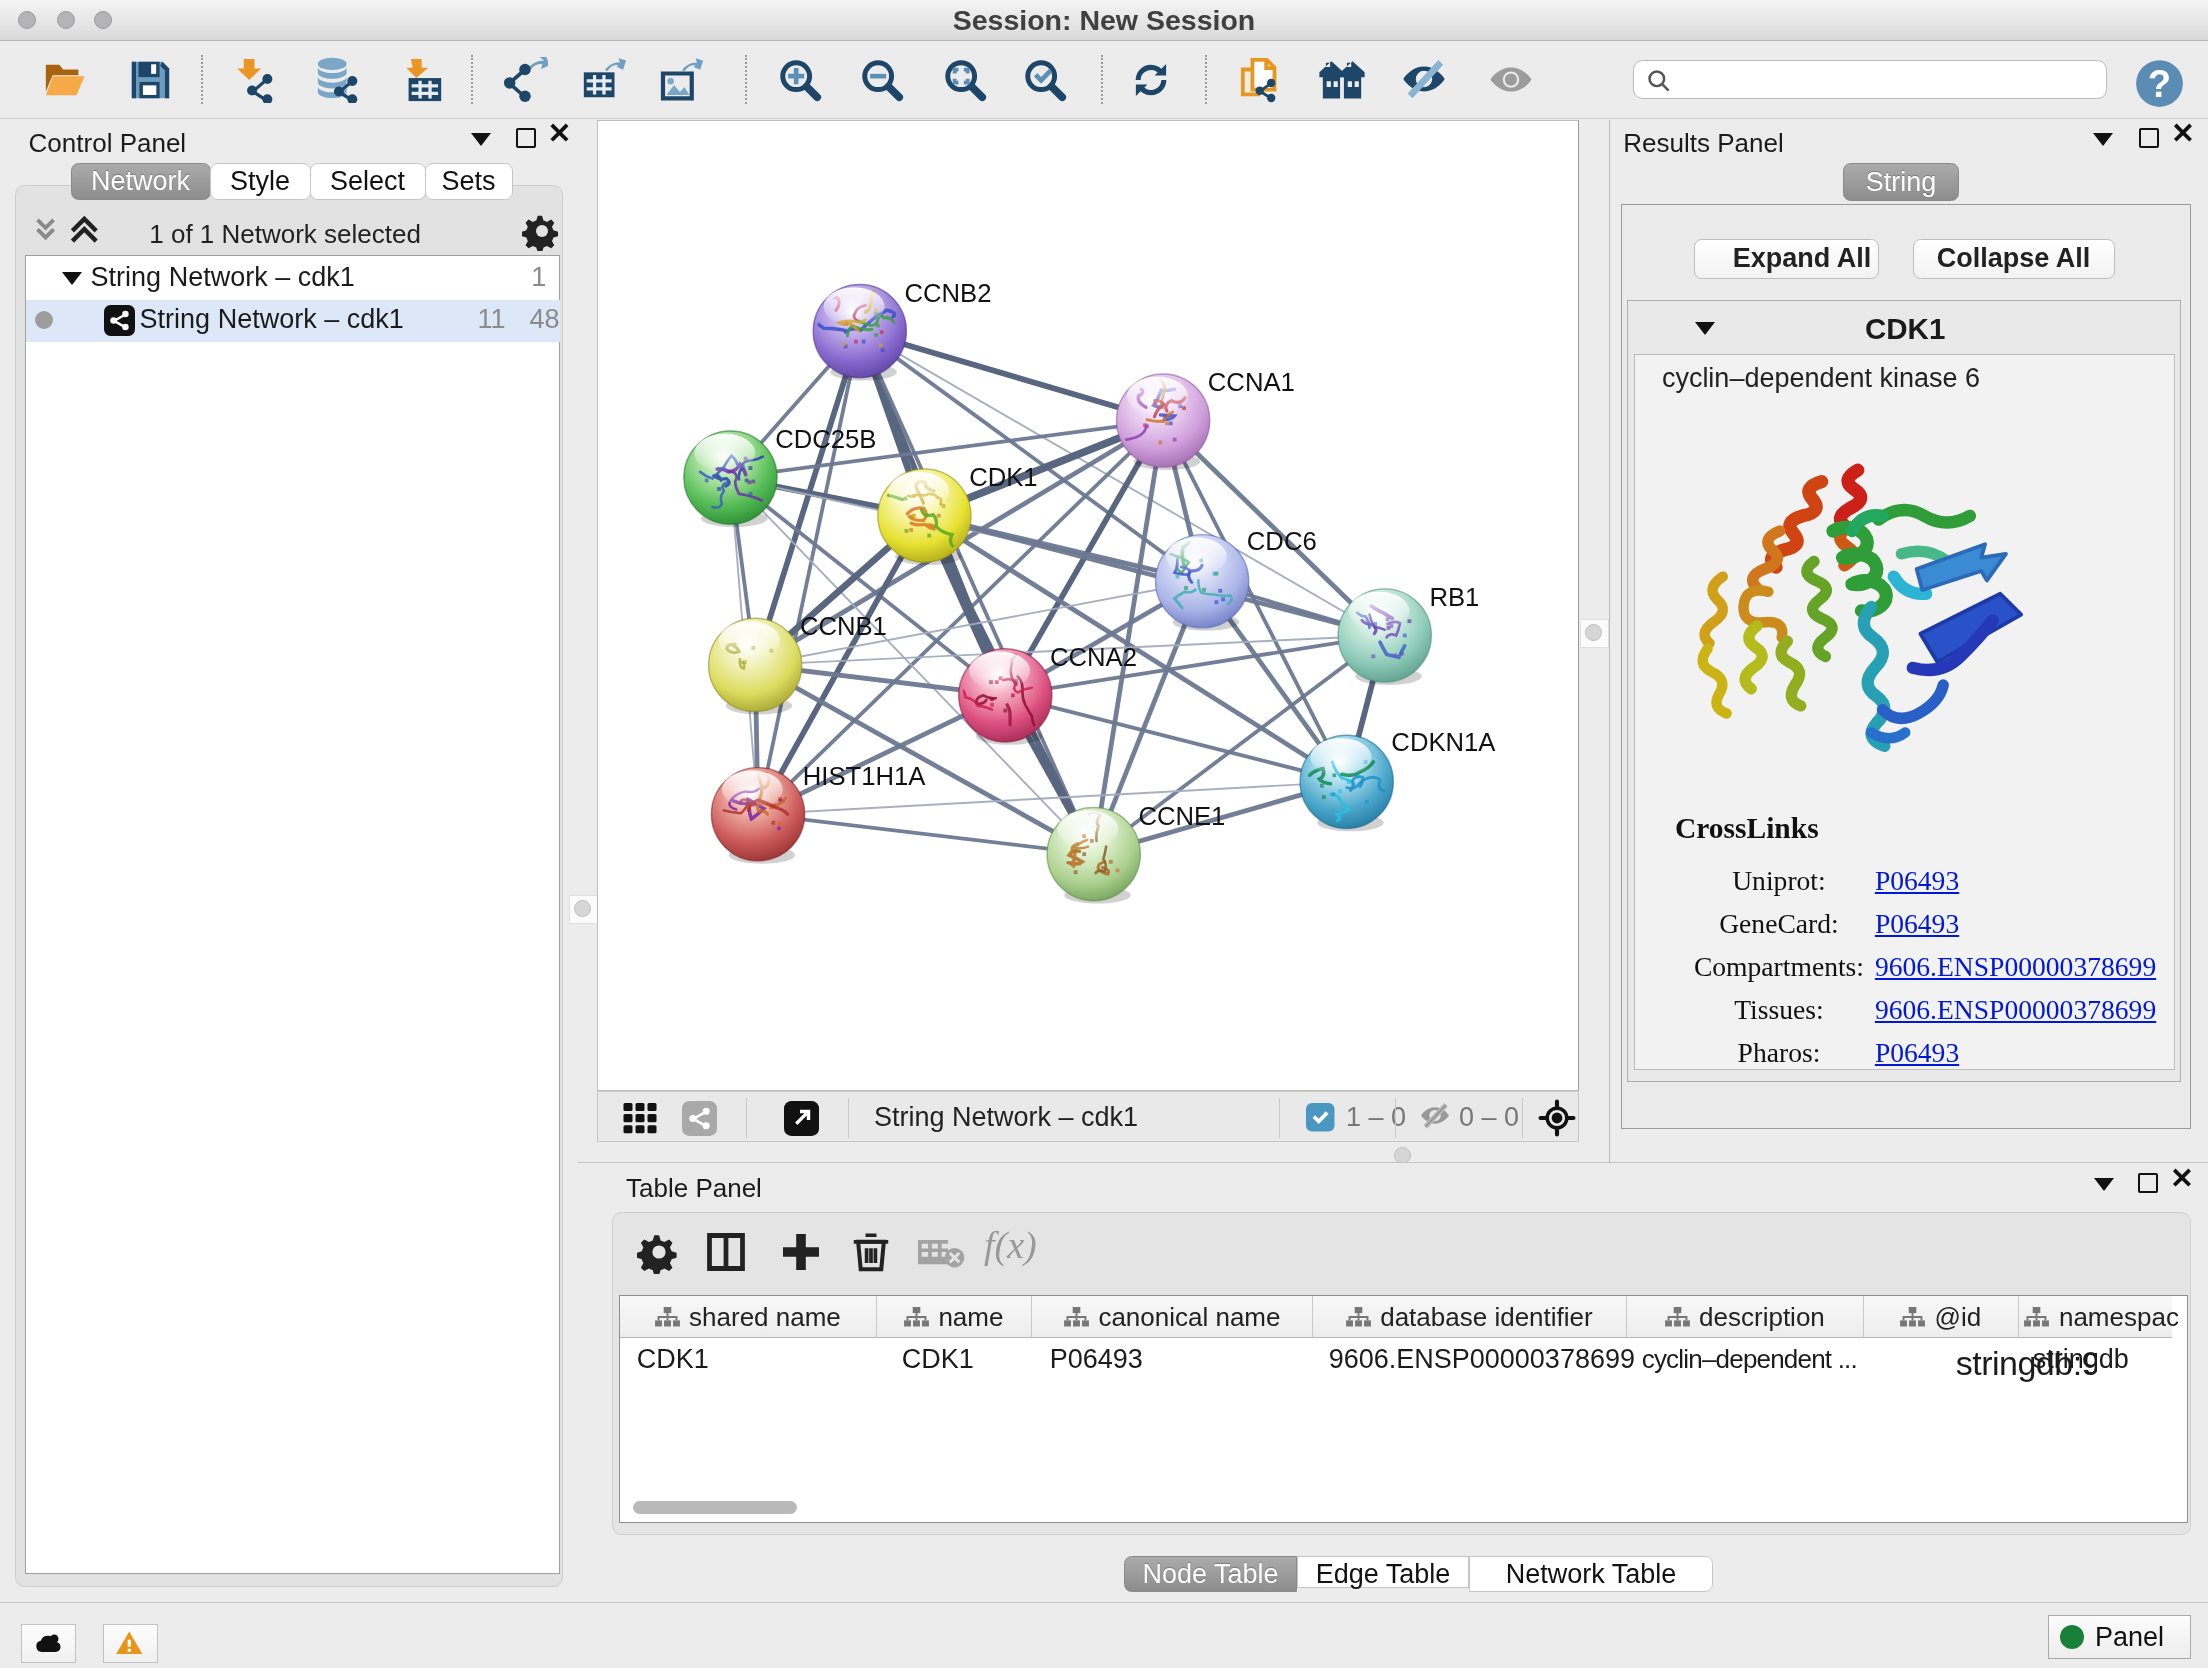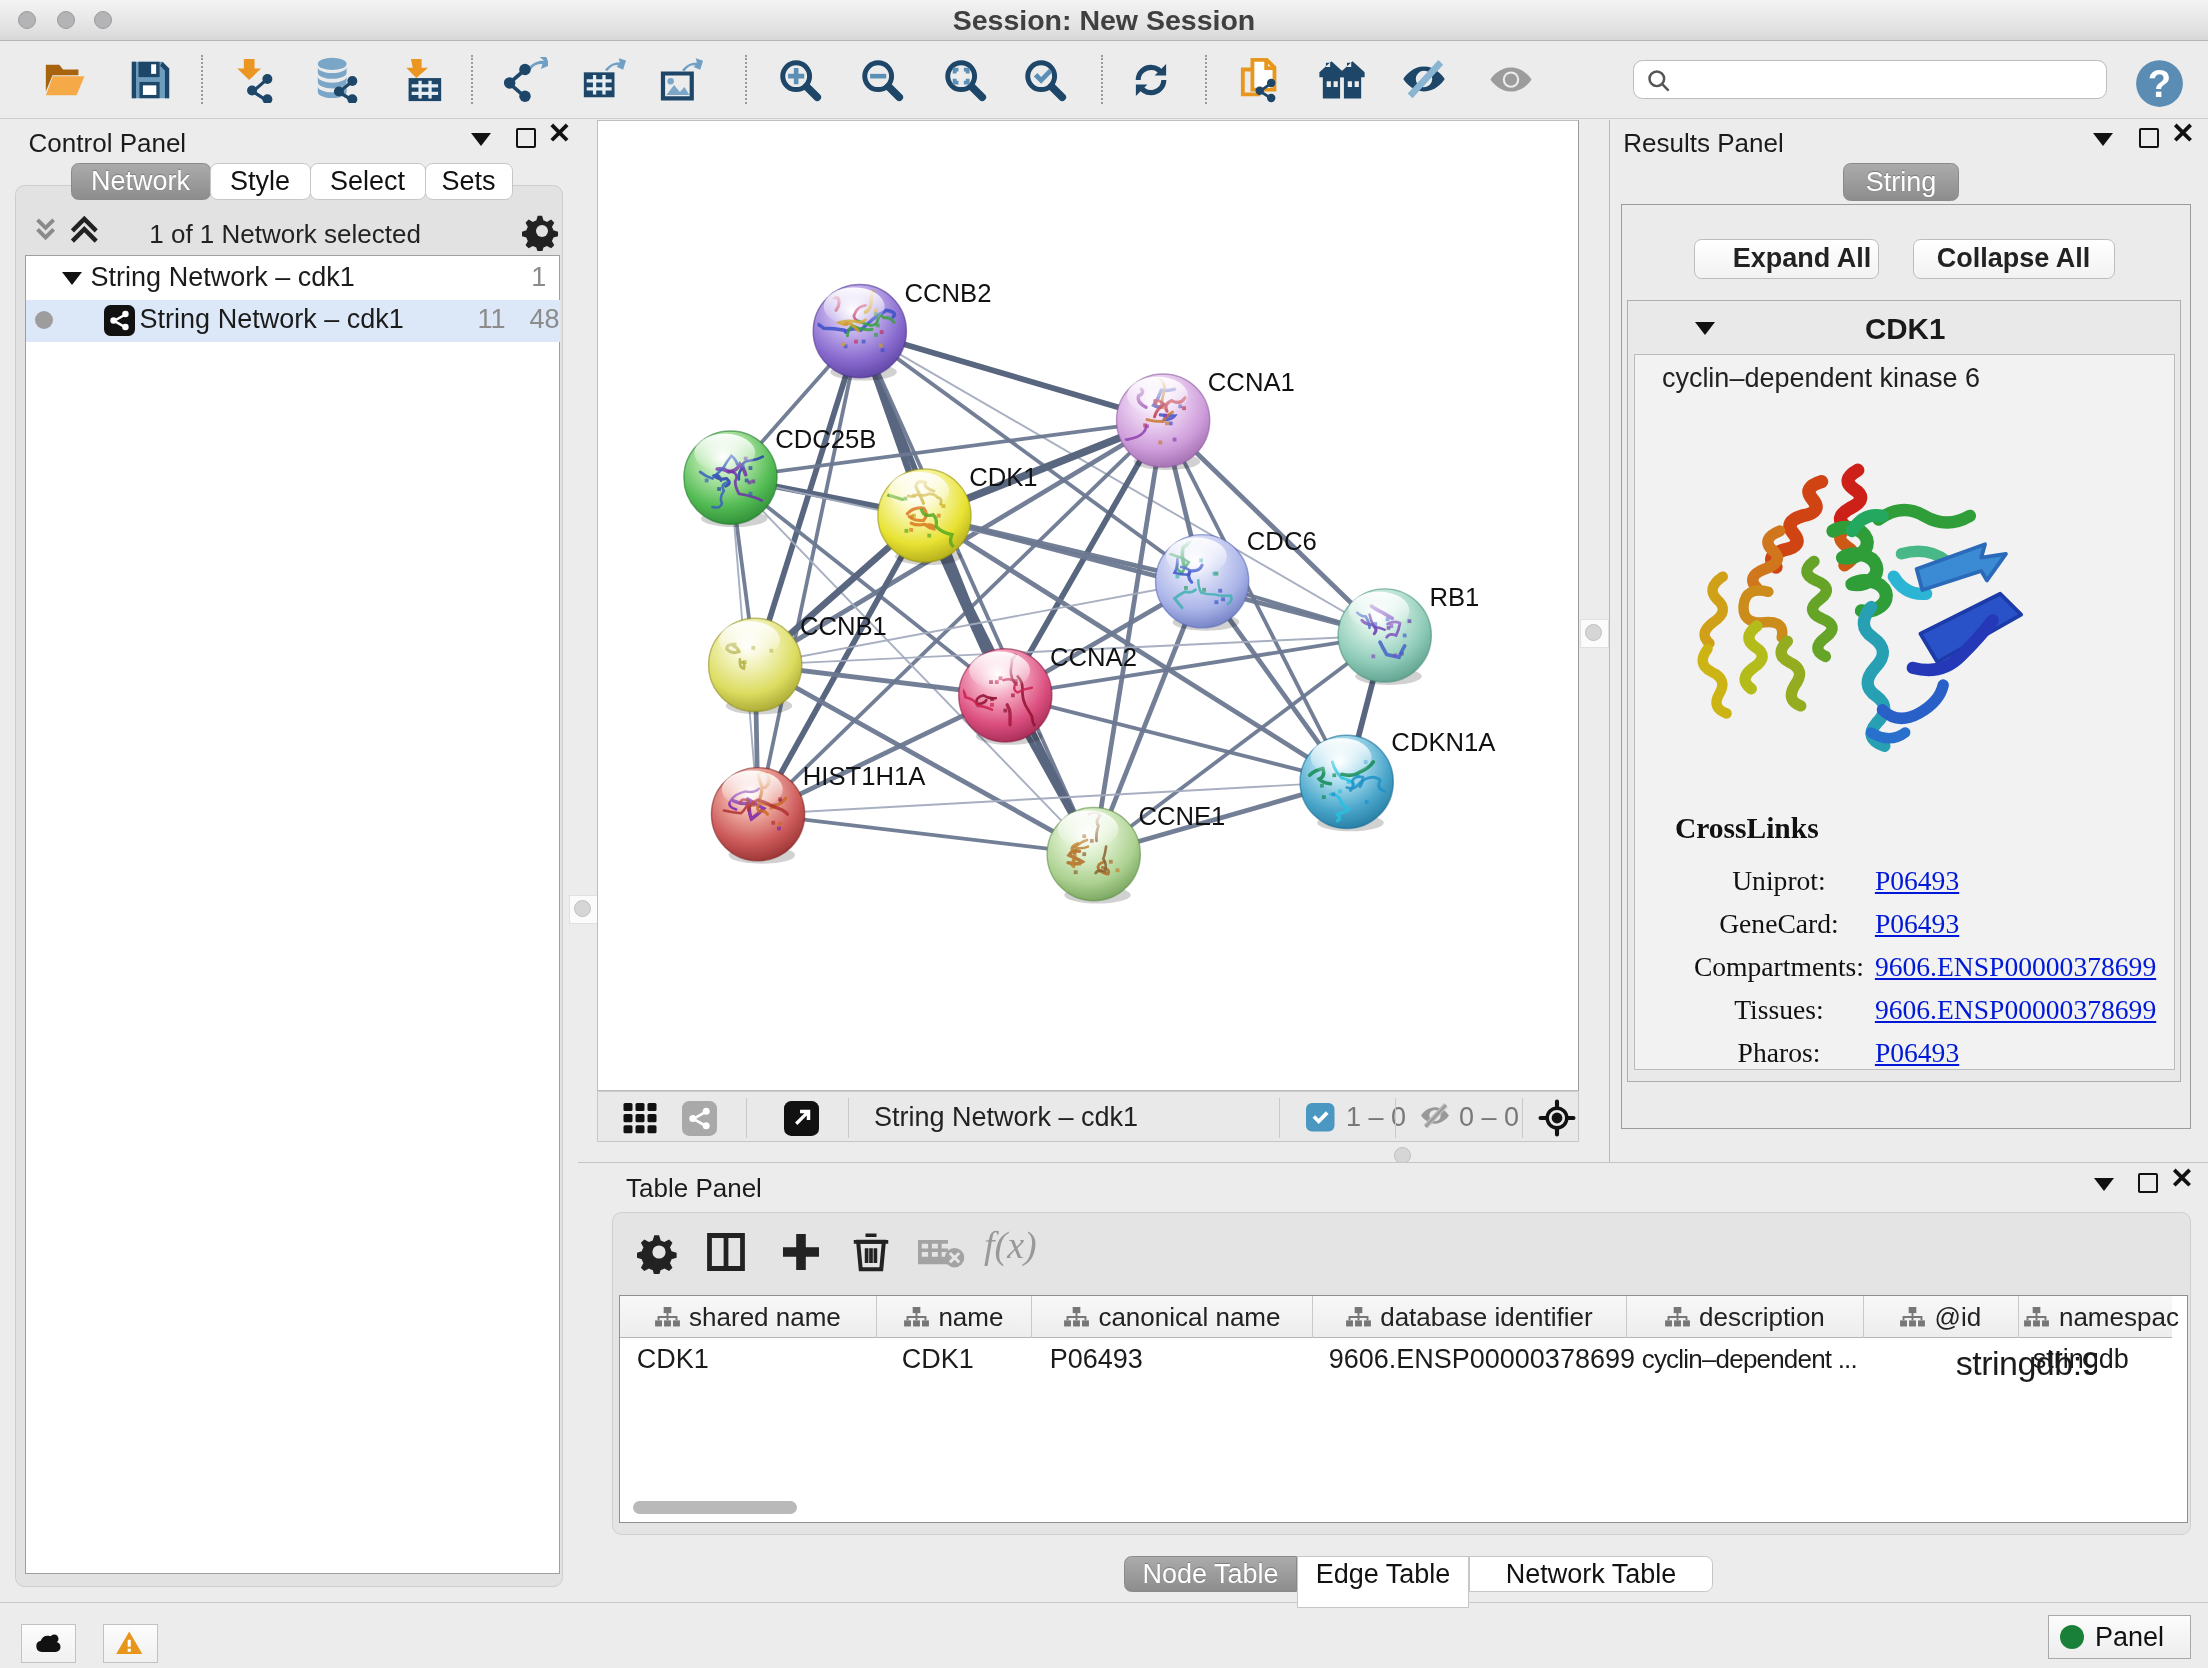--- a/index.html
+++ b/index.html
@@ -899,16 +899,16 @@
       <div class="abs" style="top:48px;left:709px;font-size:27px;">9606.ENSP00000378699</div>
       <div class="abs" style="top:48px;left:1022px;width:236px;overflow:hidden;white-space:nowrap;font-size:26px;letter-spacing:-0.8px;">cyclin–dependent ...</div>
       <div class="abs" style="top:48px;left:1336px;width:141px;overflow:hidden;white-space:nowrap;font-size:34px;letter-spacing:-0.5px;">stringdb:9...</div>
       <div class="abs" style="top:48px;left:1413px;font-size:27px;">stringdb</div>
 
       <div class="abs" style="left:13.3px;top:205px;width:164px;height:13.3px;background:#b9b9b9;border-radius:6.7px;"></div>
     </div>
   </div>
 
   <div class="abs tab tabsel" style="left:546px;top:393px;width:173px;height:36px;border-radius:7.6px 0 0 7.6px;">Node Table</div>
-  <div class="abs tab" style="left:719px;top:393px;width:172px;height:52px;border-radius:0;">Edge Table</div>
+  <div class="abs tab" style="left:719px;top:393px;width:172px;height:32px;border-radius:0;">Edge Table</div>
   <div class="abs tab" style="left:891px;top:393px;width:244px;height:36px;border-radius:0 7.6px 7.6px 0;">Network Table</div>
 </div>
 
 
 </body></html>

